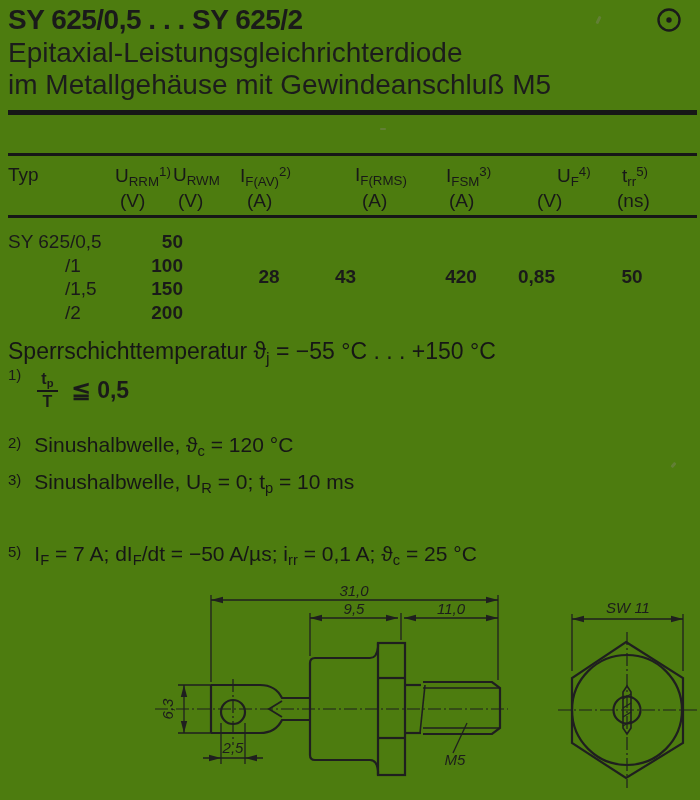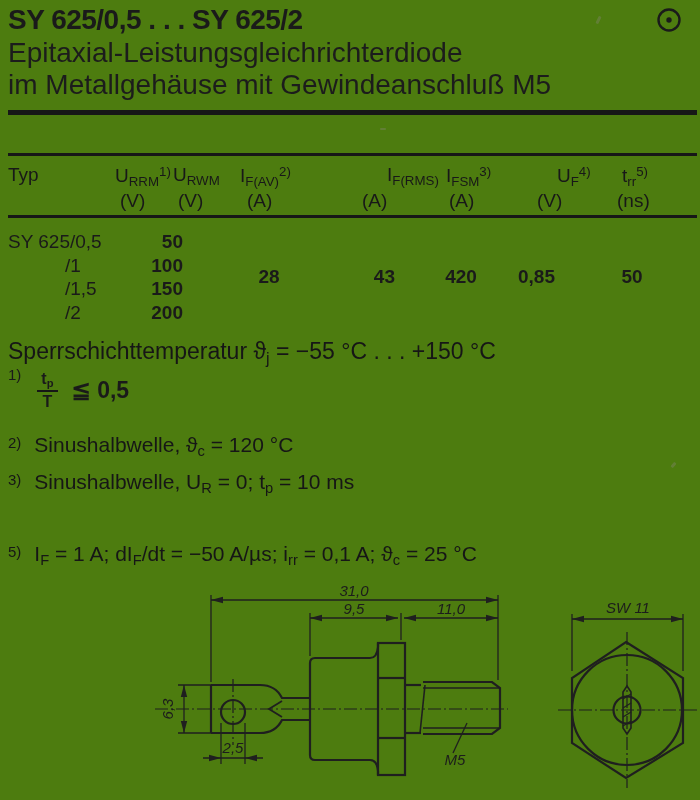--- a/index.html
+++ b/index.html
@@ -66,21 +66,21 @@
 
     <div class="abs hdr-main" style="left:115px;top:164px;"><span>U</span><span class="seg-sub">RRM</span><span class="seg-sup">1)</span></div>
     <div class="abs hdr-unit" style="left:120px;top:190px;">(V)</div>
 
     <div class="abs hdr-main" style="left:173px;top:164px;"><span>U</span><span class="seg-sub">RWM</span></div>
     <div class="abs hdr-unit" style="left:178px;top:190px;">(V)</div>
 
     <div class="abs hdr-main" style="left:240px;top:164px;"><span>I</span><span class="seg-sub">F(AV)</span><span class="seg-sup">2)</span></div>
     <div class="abs hdr-unit" style="left:247px;top:190px;">(A)</div>
 
-    <div class="abs hdr-main" style="left:355px;top:164px;margin-left:32px;"><span>I</span><span class="seg-sub">F(RMS)</span></div>
+    <div class="abs hdr-main" style="left:355px;top:164px;"><span>I</span><span class="seg-sub">F(RMS)</span></div>
     <div class="abs hdr-unit" style="left:362px;top:190px;">(A)</div>
 
     <div class="abs hdr-main" style="left:446px;top:164px;"><span>I</span><span class="seg-sub">FSM</span><span class="seg-sup">3)</span></div>
     <div class="abs hdr-unit" style="left:449px;top:190px;">(A)</div>
 
     <div class="abs hdr-main" style="left:533px;top:164px;margin-left:24px;"><span>U</span><span class="seg-sub">F</span><span class="seg-sup">4)</span></div>
     <div class="abs hdr-unit" style="left:537px;top:190px;">(V)</div>
 
     <div class="abs hdr-main" style="left:622px;top:164px;"><span>t</span><span class="seg-sub">rr</span><span class="seg-sup">5)</span></div>
     <div class="abs hdr-unit" style="left:617px;top:190px;">(ns)</div>
@@ -93,21 +93,21 @@
     <div class="abs cell-typ" style="left:65px;top:255px;">/1</div>
     <div class="abs cell-typ" style="left:65px;top:278px;">/1,5</div>
     <div class="abs cell-typ" style="left:65px;top:302px;">/2</div>
 
     <div class="abs cell-num" style="left:110px;top:231px;width:73px;text-align:right;">50</div>
     <div class="abs cell-num" style="left:110px;top:255px;width:73px;text-align:right;">100</div>
     <div class="abs cell-num" style="left:110px;top:278px;width:73px;text-align:right;">150</div>
     <div class="abs cell-num" style="left:110px;top:302px;width:73px;text-align:right;">200</div>
 
     <div class="abs cell-num" style="left:239px;top:266px;width:60px;text-align:center;">28</div>
-    <div class="abs cell-num" style="left:335px;top:266px;width:60px;text-align:right;">43</div>
+    <div class="abs cell-num" style="left:335px;top:266px;width:60px;text-align:left;">43</div>
     <div class="abs cell-num" style="left:431px;top:266px;width:60px;text-align:center;">420</div>
     <div class="abs cell-num" style="left:518px;top:266px;width:70px;">0,85</div>
     <div class="abs cell-num" style="left:602px;top:266px;width:60px;text-align:center;">50</div>
   </div>
 
   <div class="abs bodyline" style="left:8px;top:338px;"><span>Sperrschichttemperatur </span><span>ϑ</span><span class="seg-sub">j</span><span> = −55 °C . . . +150 °C</span></div>
 
   <div class="abs" style="left:8px;top:370px;display:flex;align-items:flex-start;">
     <span class="fn-marker">1)</span>
     <span class="frac">
@@ -117,21 +117,21 @@
     <span class="fn1-rest">≦ 0,5</span>
   </div>
 
   <div class="abs fnline" style="left:8px;top:433px;">
     <span class="fn-marker">2)</span><span class="fn-content"><span>Sinushalbwelle, </span><span>ϑ</span><span class="seg-sub">c</span><span> = 120 °C</span></span>
   </div>
   <div class="abs fnline" style="left:8px;top:470px;">
     <span class="fn-marker">3)</span><span class="fn-content"><span>Sinushalbwelle, U</span><span class="seg-sub">R</span><span> = 0; t</span><span class="seg-sub">p</span><span> = 10 ms</span></span>
   </div>
   <div class="abs fnline" style="left:8px;top:542px;">
-    <span class="fn-marker">5)</span><span class="fn-content"><span>I</span><span class="seg-sub">F</span><span> = 1 A; dI</span><span class="seg-sub">F</span><span>/dt = −50 A/µs; i</span><span class="seg-sub">rr</span><span> = 0,1 A; </span><span>ϑ</span><span class="seg-sub">c</span><span> = 25 °C</span></span>
+    <span class="fn-marker">5)</span><span class="fn-content"><span>I</span><span class="seg-sub">F</span><span> = 7 A; dI</span><span class="seg-sub">F</span><span>/dt = −50 A/µs; i</span><span class="seg-sub">rr</span><span> = 0,1 A; </span><span>ϑ</span><span class="seg-sub">c</span><span> = 25 °C</span></span>
   </div>
 
   <svg class="abs" style="left:148px;top:583px;" width="370" height="217" viewBox="0 0 370 217">
     <g stroke="#1f1f1f" fill="none">
 
       <g stroke-width="1.2" stroke-dasharray="13 3 2 3">
         <path d="M 7,126 H 360"></path>
         <path d="M 85,96 V 162"></path>
       </g>
 

